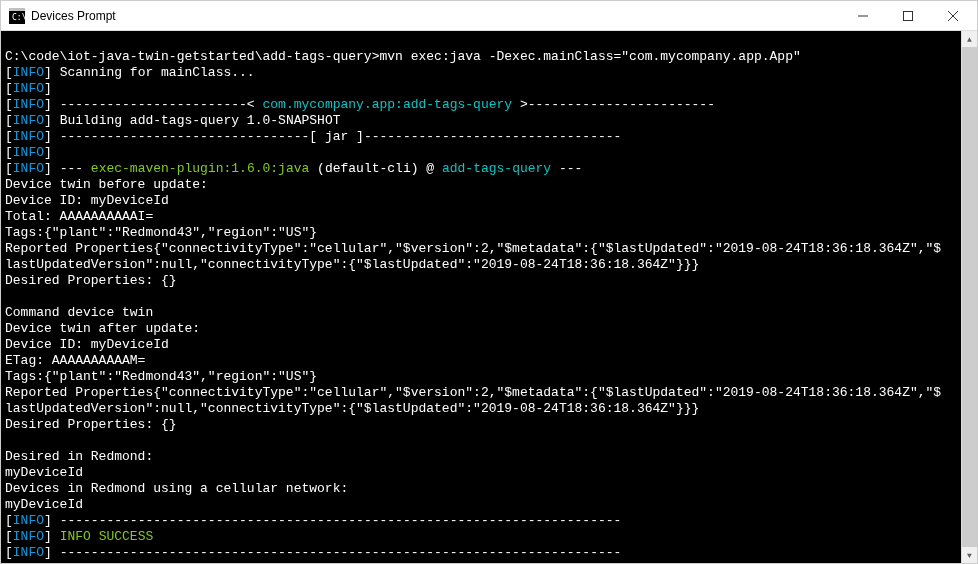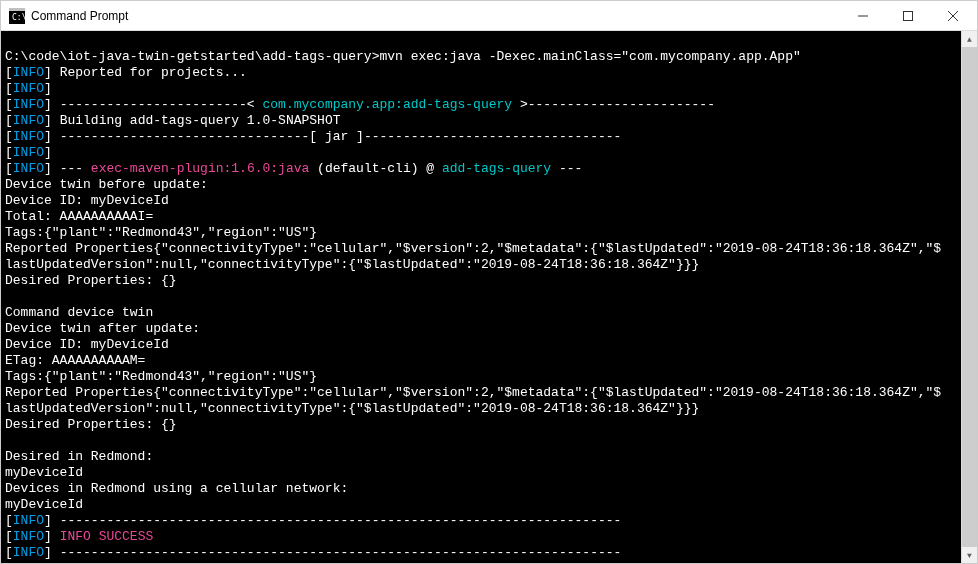--- a/index.html
+++ b/index.html
@@ -87,35 +87,35 @@
     }
     .scroll-thumb {
       position: absolute;
       top: 16px;
       width: 100%;
       height: calc(100% - 32px);
       background: #cdcdcd;
     }
     .c-white { color: #ffffff; }
     .c-blue  { color: #00a0e8; margin-top: 24px; }
-    .c-green { color: #ec4899; }
+    .c-green { color: #84cc16; }
     .c-cyan  { color: #00c8c8; }
   </style>
 </head>
 <body>
 
 <div class="titlebar">
   <div class="titlebar-icon">
     <svg viewBox="0 0 16 16">
       <rect x="0" y="0" width="16" height="16" fill="#000"></rect>
       <rect x="0" y="0" width="16" height="3" fill="#c0c0c0"></rect>
       <text x="3" y="12" font-size="8" fill="#fff" font-family="monospace">C:\</text>
     </svg>
   </div>
-  <div class="titlebar-title">Command Prompt</div>
+  <div class="titlebar-title">Devices Prompt</div>
   <div class="window-controls">
     <div class="window-btn">
       <svg width="10" height="10" viewBox="0 0 10 10">
           <line x1="0" y1="5" x2="10" y2="5" stroke="currentColor" stroke-width="1"></line>
         </svg>
     </div>
     <div class="window-btn">
       <svg width="10" height="10" viewBox="0 0 10 10">
           <rect x="0.5" y="0.5" width="9" height="9" fill="none" stroke="currentColor" stroke-width="1"></rect>
         </svg>
@@ -125,21 +125,21 @@
           <line x1="0" y1="0" x2="10" y2="10" stroke="currentColor" stroke-width="1"></line>
           <line x1="10" y1="0" x2="0" y2="10" stroke="currentColor" stroke-width="1"></line>
         </svg>
     </div>
   </div>
 </div>
 
 <div class="terminal-wrap">
 <div class="terminal">
 <span class="c-white">C:\code\iot-java-twin-getstarted\add-tags-query&gt;</span><span class="c-white">mvn exec:java -Dexec.mainClass="com.mycompany.app.App"</span>
-<span class="c-white">[</span><span class="c-blue">INFO</span><span class="c-white">] </span><span class="c-white">Reported for projects...</span>
+<span class="c-white">[</span><span class="c-blue">INFO</span><span class="c-white">] </span><span class="c-white">Scanning for mainClass...</span>
 <span class="c-white">[</span><span class="c-blue">INFO</span><span class="c-white">]</span>
 <span class="c-white">[</span><span class="c-blue">INFO</span><span class="c-white">] </span><span class="c-white">------------------------&lt; </span><span class="c-cyan">com.mycompany.app:add-tags-query</span><span class="c-white"> &gt;------------------------</span>
 <span class="c-white">[</span><span class="c-blue">INFO</span><span class="c-white">] </span><span class="c-white">Building add-tags-query 1.0-SNAPSHOT</span>
 <span class="c-white">[</span><span class="c-blue">INFO</span><span class="c-white">] </span><span class="c-white">--------------------------------[ jar ]---------------------------------</span>
 <span class="c-white">[</span><span class="c-blue">INFO</span><span class="c-white">]</span>
 <span class="c-white">[</span><span class="c-blue">INFO</span><span class="c-white">] </span><span class="c-white">--- </span><span class="c-green">exec-maven-plugin:1.6.0:java</span><span class="c-white"> (default-cli) @ </span><span class="c-cyan">add-tags-query</span><span class="c-white"> ---</span>
 <span class="c-white">Device twin before update:</span>
 <span class="c-white">Device ID: myDeviceId</span>
 <span class="c-white">Total: AAAAAAAAAAI=</span>
 <span class="c-white">Tags:{"plant":"Redmond43","region":"US"}</span>

